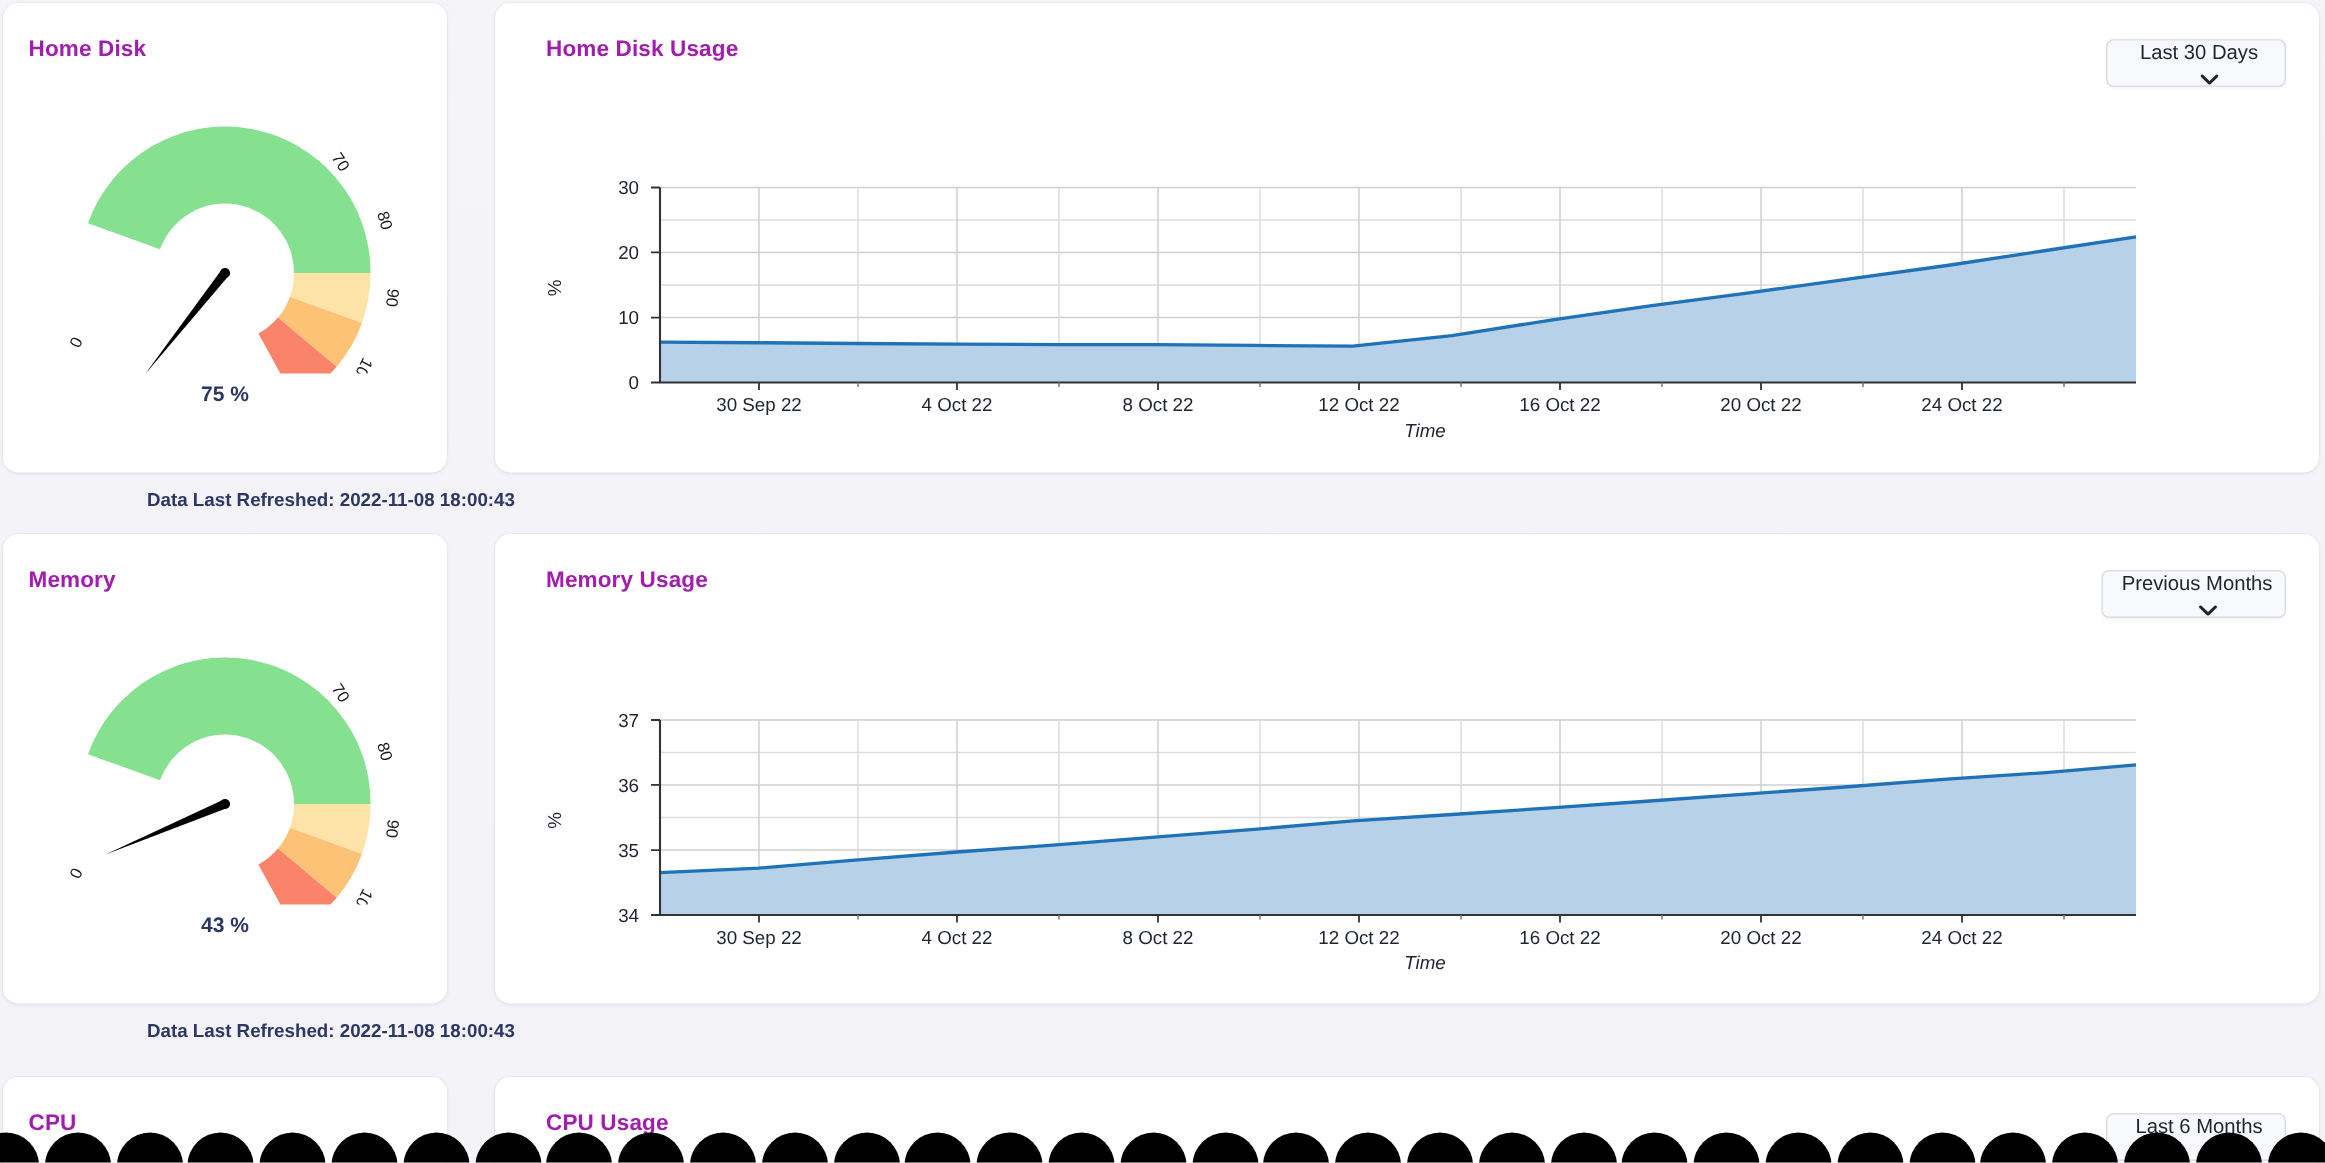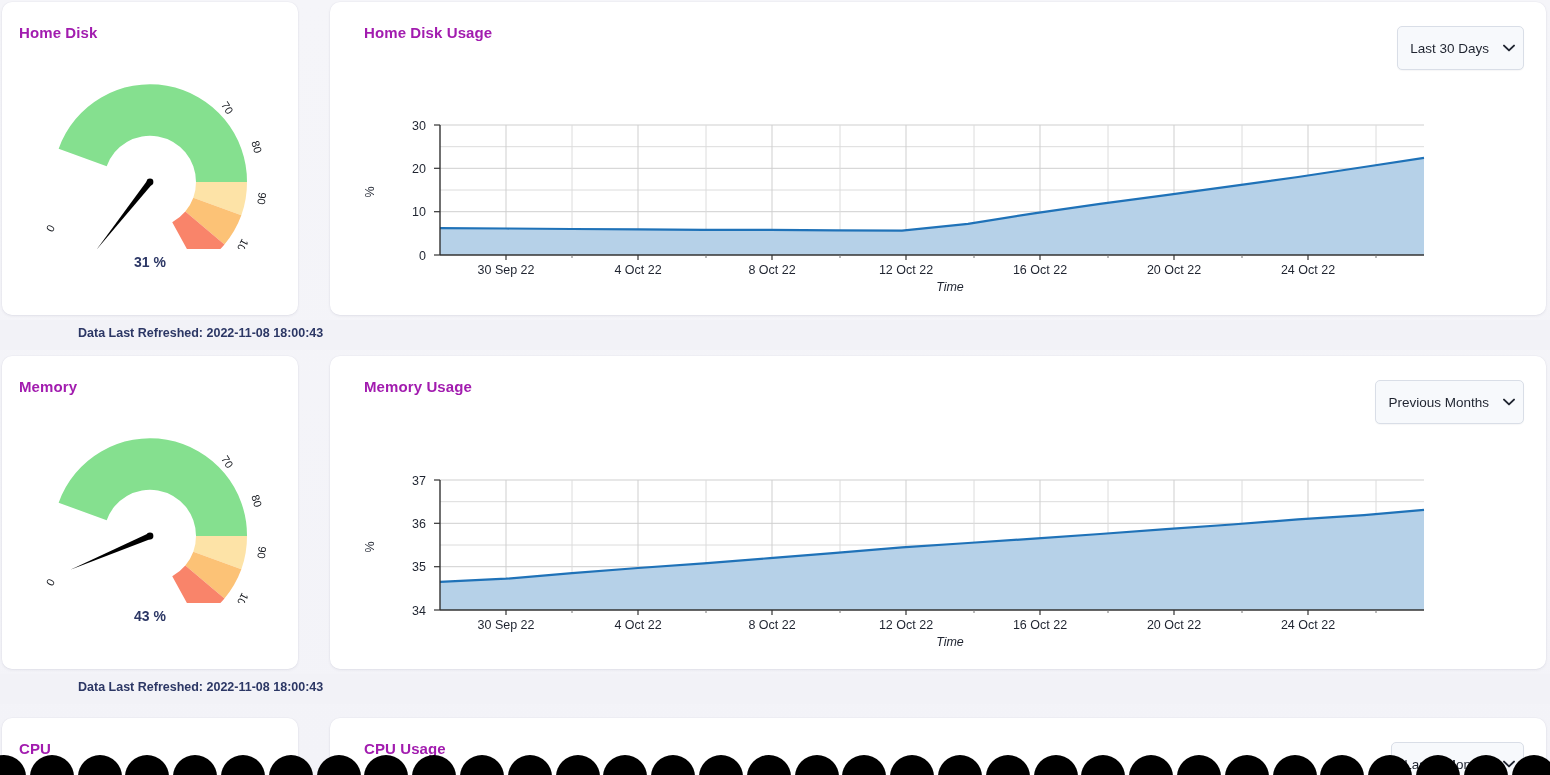--- a/index.html
+++ b/index.html
@@ -55,41 +55,42 @@
     left: 0;
     width: 1550px;
     height: 30px;
     background: #f2f2f7;
     color: #2c3765;
     font-size: 12.5px;
     font-weight: 700;
   }
   .refresh-strip span {
     position: absolute;
-    left: 78px;
+    left: 98px;
     top: 6px;
     white-space: nowrap;
   }
 
   
   .dropdown {
     position: absolute;
     top: 24px;
     right: 22px;
-    height: 44px;
+    height: 32px;
     min-width: 120px;
     background: #f7f9fc;
     border: 1px solid #d9dee7;
     border-radius: 5px;
     display: flex;
     align-items: center;
     padding: 0 8px 0 12px;
     box-sizing: border-box;
     cursor: pointer;
     box-shadow: 0 1px 1px rgba(40,40,80,0.04);
+    flex-direction: column;
   }
   .dropdown .dd-label {
     font-size: 13.5px;
     color: #1f2430;
     white-space: nowrap;
     flex: 1;
   }
   .dropdown .dd-caret {
     margin-left: 14px;
     display: inline-flex;
@@ -172,21 +173,21 @@
             <circle cx="0" cy="0" r="3.4" fill="#000000"></circle>
             <text class="gauge-tick" x="-96" y="48" transform="rotate(-63 -96 48)" text-anchor="middle">0</text>
             <text class="gauge-tick" x="74" y="-72" transform="rotate(57 74 -72)" text-anchor="middle">70</text>
             <text class="gauge-tick" x="103" y="-34" transform="rotate(74 103 -34)" text-anchor="middle">80</text>
             <text class="gauge-tick" x="108" y="16" transform="rotate(97 108 16)" text-anchor="middle">90</text>
             <text class="gauge-tick" x="88" y="64" transform="rotate(118 88 64)" text-anchor="middle">100</text>
           </g>
         </svg>
       </div>
 
-      <div class="gauge-value">31 %</div>
+      <div class="gauge-value">75 %</div>
     </div>
 
     <div class="card chart-card" style="top:2px;height:313px;">
       <div class="card-title">Home Disk Usage</div>
 
       <div class="dropdown">
         <span class="dd-label">Last 30 Days</span>
         <span class="dd-caret">
           <svg width="12" height="8" viewBox="0 0 12 8">
               <path d="M1 1.6 L6 6.4 L11 1.6" fill="none" stroke="#1f2430" stroke-width="1.9" stroke-linecap="round" stroke-linejoin="round"></path>

